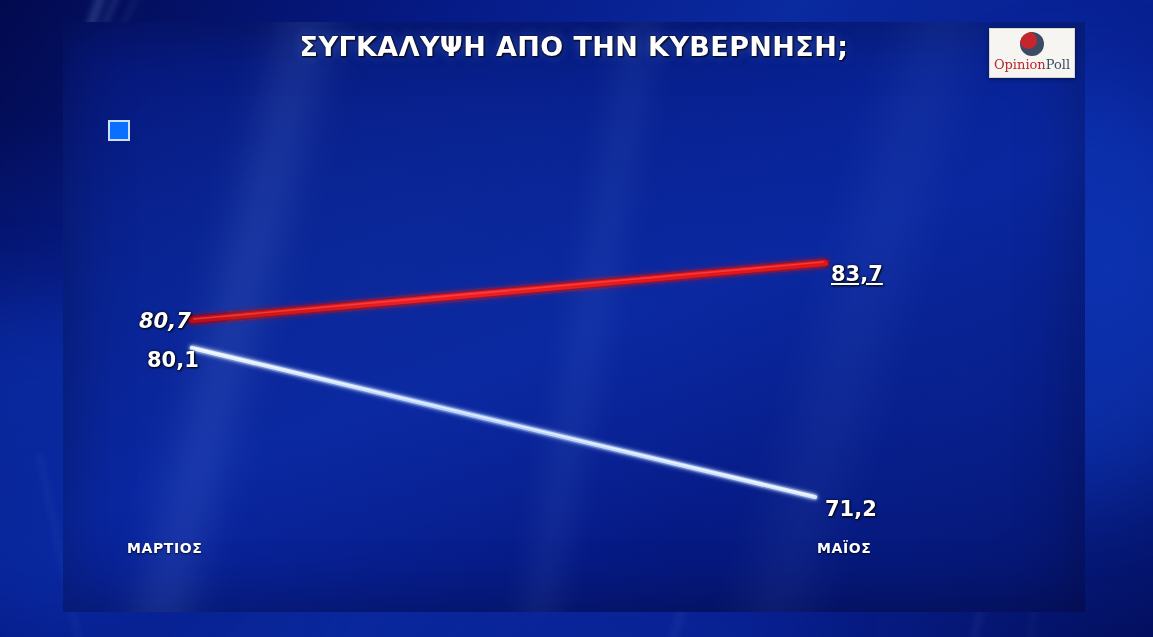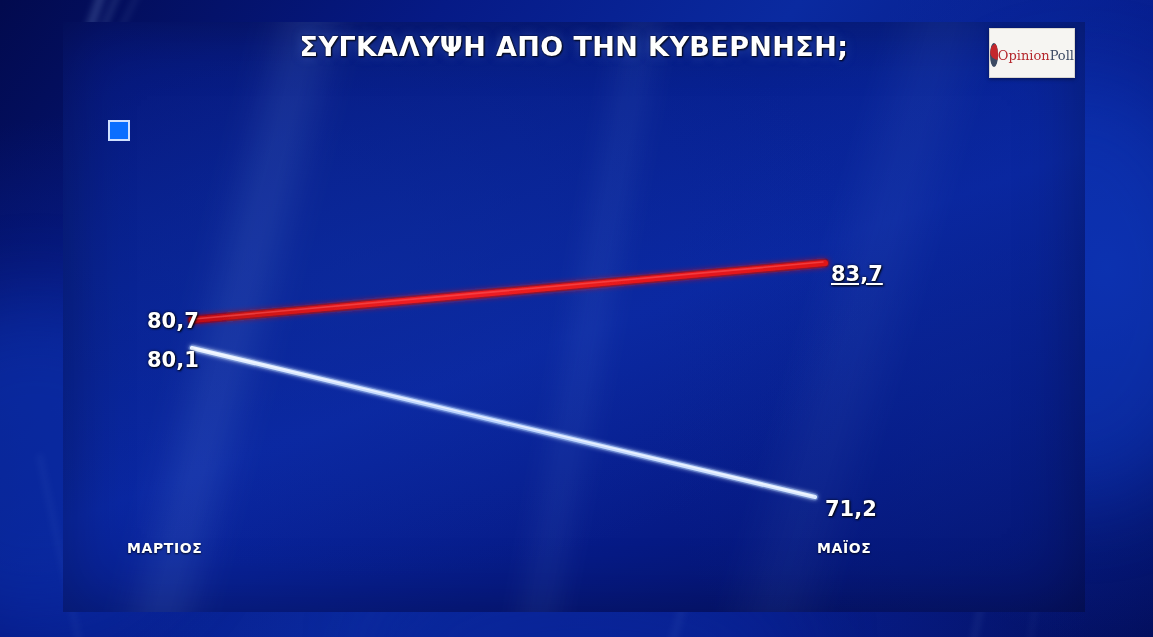--- a/index.html
+++ b/index.html
@@ -107,21 +107,21 @@
     position: absolute;
     left: 926px;
     top: 6px;
     width: 86px;
     height: 50px;
     background: #f6f5f2;
     border: 1px solid #d9d6d0;
     box-shadow: 0 1px 4px rgba(0,0,0,0.45);
     z-index: 8;
     display: flex;
-    flex-direction: row;
+    flex-direction: column;
     align-items: center;
     justify-content: flex-start;
     padding-top: 3px;
     box-sizing: border-box;
   }
   #logo-mark {
     position: relative;
     width: 24px;
     height: 24px;
     border-radius: 50%;
@@ -193,21 +193,21 @@
     font-family: "DejaVu Sans", "Liberation Sans", sans-serif;
     font-weight: bold;
     font-size: 21px;
     color: #ffffff;
     text-shadow:
       0 0 3px rgba(0,0,0,0.8),
       1px 1px 2px rgba(0,0,0,0.9);
     z-index: 7;
     white-space: nowrap;
   }
-  #val-red-left   { left: 84px;  top: 287px; }
+  #val-red-left   { left: 76px;  top: 287px; font-style: italic; }
   #val-blue-left  { left: 84px;  top: 326px; }
   #val-red-right  { left: 768px; top: 240px; text-decoration: underline; }
   #val-blue-right { left: 762px; top: 475px; }
 
   
   .cat-label {
     position: absolute;
     font-family: "DejaVu Sans", "Liberation Sans", sans-serif;
     font-weight: bold;
     font-size: 14px;

